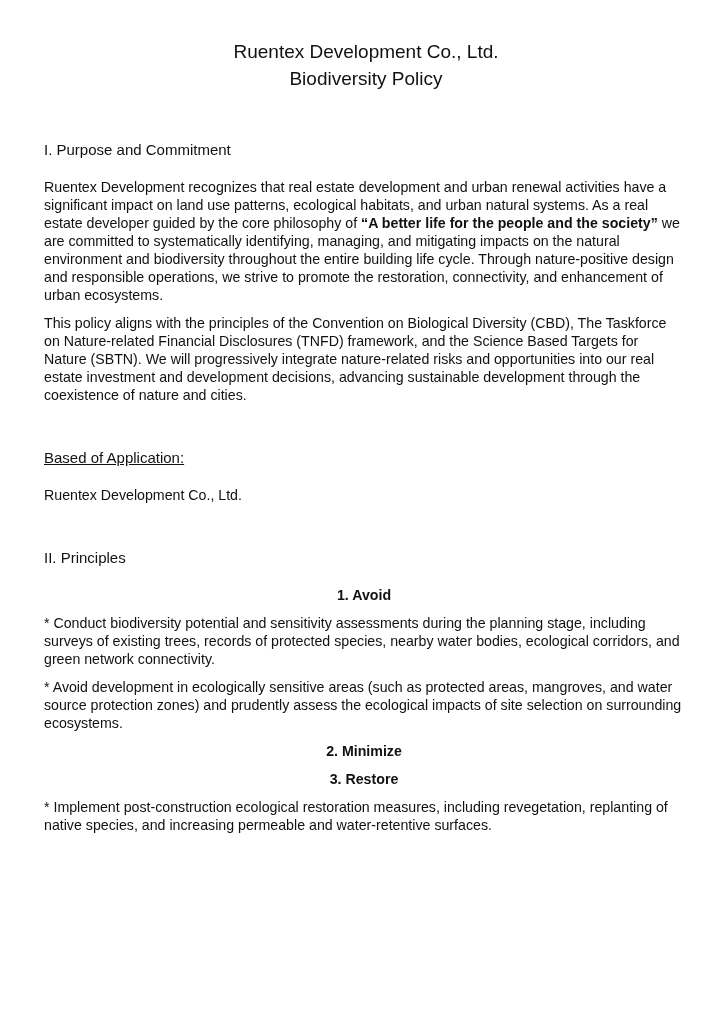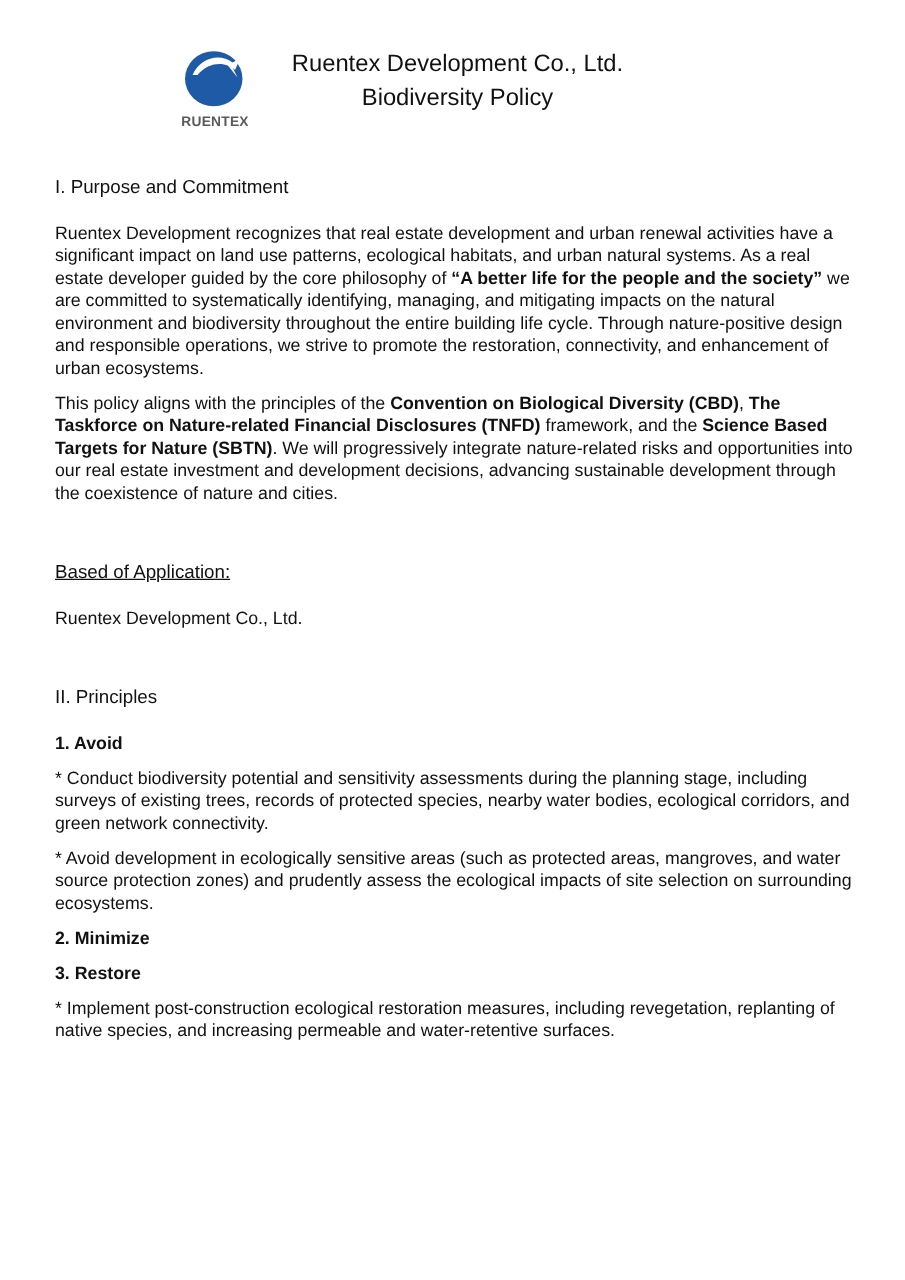--- a/index.html
+++ b/index.html
@@ -9,36 +9,28 @@
   .logo { position: absolute; left: 0; top: 0; width: 72px; height: 74px; }
   .logo-mark { position: absolute; left: 10px; top: 2px; width: 50px; height: 50px; }
   .logo-text { position: absolute; left: 0; top: 58px; width: 72px; text-align: center;
                font-size: 11px; font-weight: bold; color: #5a5a5a; letter-spacing: 0.2px; }
   .title-block { position: absolute; left: 80px; top: 4px; width: 300px; text-align: center; }
   .title-line { font-size: 19px; line-height: 27px; color: #111; }
   .content { position: absolute; left: 44px; top: 136px; width: 640px; }
   h1 { font-size: 15px; font-weight: normal; margin: 0 0 14px 0; line-height: 28px; }
   h1.u { text-decoration: underline; }
   p { font-size: 14.2px; line-height: 18px; margin: 0 0 10px 0; }
-  h2 { font-size: 14.2px; font-weight: bold; margin: 0 0 10px 0; line-height: 18px; }
-  .b { font-weight: bold; }
+  h2 { font-size: 14.2px; font-weight: bold; margin: 0 0 10px 0; line-height: 18px; text-align: center; }
+  .b { font-weight: normal; }
   .bi { font-weight: bold; }
 </style>
 </head>
 <body>
 
 <div class="header">
-  <div class="logo">
-    <svg class="logo-mark" viewBox="0 0 50 50">
-      <ellipse cx="25" cy="27" rx="23" ry="22" fill="#1f5aa6"></ellipse>
-      <path d="M8 24 C 14 10, 30 6, 40 14 L 46 11 L 42 20 C 36 14, 22 12, 12 24 Z" fill="#ffffff"></path>
-      <path d="M36 16 L 44 26 L 40 18 Z" fill="#ffffff"></path>
-    </svg>
-    <div class="logo-text">RUENTEX</div>
-  </div>
   <div class="title-block">
     <div class="title-line">Ruentex Development Co., Ltd.</div>
     <div class="title-line">Biodiversity Policy</div>
   </div>
 </div>
 
 <div class="content">
   <h1>I. Purpose and Commitment</h1>
   <p><span>Ruentex Development recognizes that real estate development and urban renewal activities have a significant impact on land use patterns, ecological habitats, and urban natural systems. As a real estate developer guided by the core philosophy of </span><span class="bi">“A better life for the people and the society”</span><span> we are committed to systematically identifying, managing, and mitigating impacts on the natural environment and biodiversity throughout the entire building life cycle. Through nature-positive design and responsible operations, we strive to promote the restoration, connectivity, and enhancement of urban ecosystems.</span></p>
   <p><span>This policy aligns with the principles of the </span><span class="b">Convention on Biological Diversity (CBD)</span><span>, </span><span class="b">The Taskforce on Nature-related Financial Disclosures (TNFD)</span><span> framework, and the </span><span class="b">Science Based Targets for Nature (SBTN)</span><span>. We will progressively integrate nature-related risks and opportunities into our real estate investment and development decisions, advancing sustainable development through the coexistence of nature and cities.</span></p>

